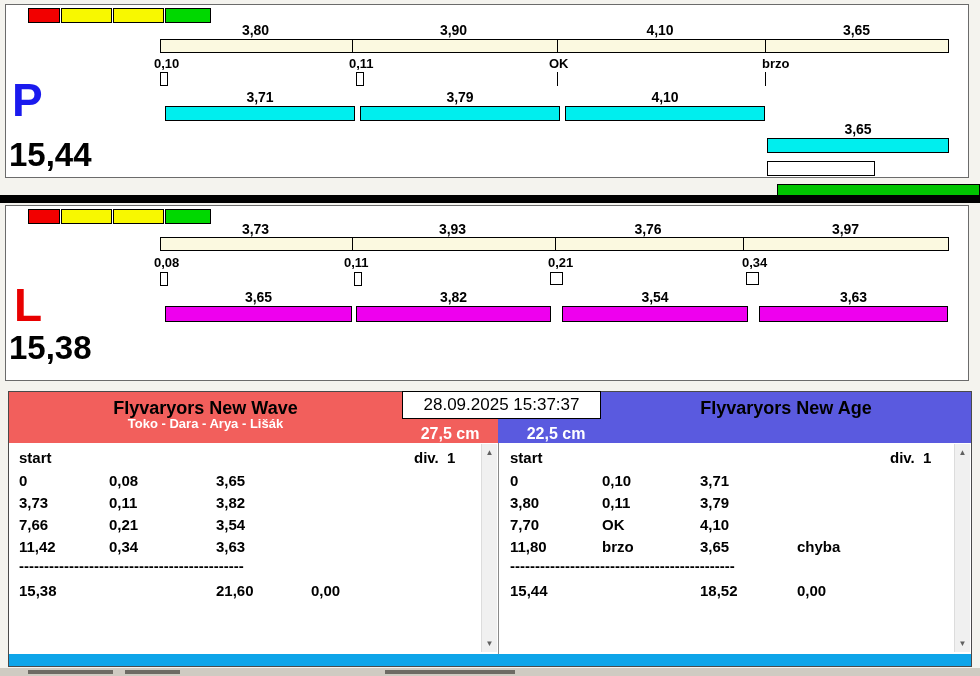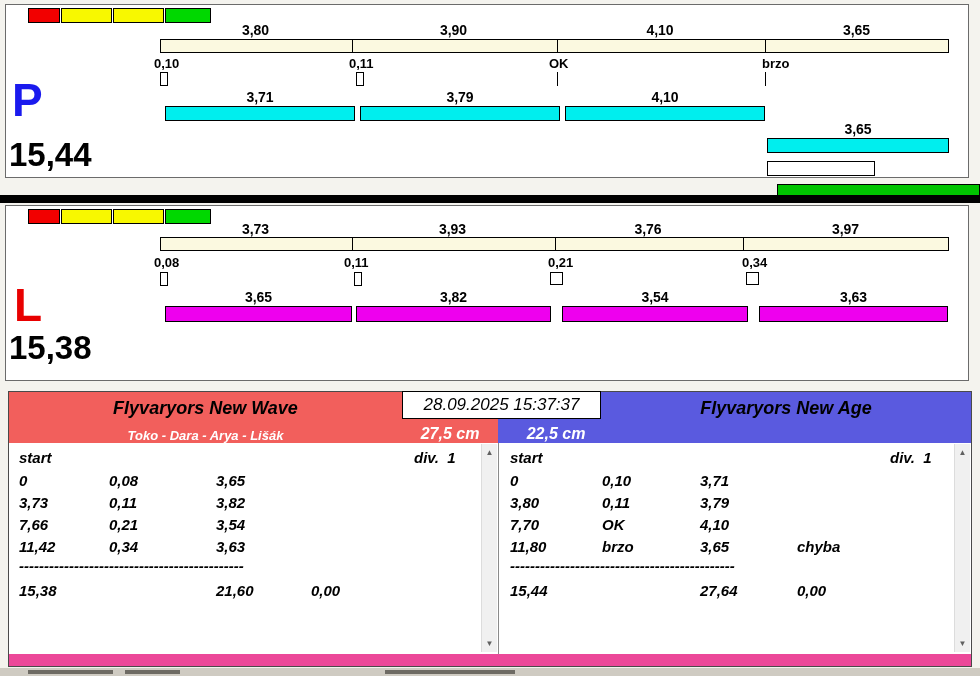--- a/index.html
+++ b/index.html
@@ -20,27 +20,27 @@
   .lane-letter { font-size:46px; font-weight:bold; line-height:1; }
   .runbar { height:15px; border:1px solid #000; }
   .cyan { background:#00eeee; }
   .magenta { background:#ee00ee; }
   .emptybar { height:15px; background:#fff; border:1px solid #000; }
   .lane-total { font-size:33px; font-weight:bold; color:#000; }
 
   #greenbar { position:absolute; left:777px; top:184px; width:203px; height:12px; background:#00c400; border:1px solid #000; }
   #divider { position:absolute; left:0; top:195px; width:980px; height:8px; background:#000; }
 
-  #bottom { position:absolute; left:8px; top:391px; width:964px; height:276px; background:#ec4899; border:1px solid #4a4a4a;font-style:italic; }
+  #bottom { position:absolute; left:8px; top:391px; width:964px; height:276px; background:#0ea5e9; border:1px solid #4a4a4a; }
   #bottom > div { position:absolute; }
   #hdrL { left:0; top:0; width:489px; height:63px; background:#f25f5c; }
   #hdrR { left:489px; top:0; width:473px; height:63px; background:#5a5adf; }
   #hdrL > div, #hdrR > div { position:absolute; }
   .team-title { top:6px; font-size:18px; font-weight:bold; color:#000; text-align:center; }
-  .team-dogs { top:36px; font-size:13px; font-weight:bold; color:#fff; text-align:center; }
+  .team-dogs { top:24px; font-size:13px; font-weight:bold; color:#fff; text-align:center; }
   .cm { top:33px; font-size:16px; font-weight:bold; color:#fff; text-align:center; }
   #clock { left:393px; top:-1px; width:199px; height:28px; background:#fff; border:1px solid #000; font-size:17px; color:#000; text-align:center; line-height:26px; z-index:3; }
 
   .data { top:51px; height:211px; background:#fff; }
   #dataL { left:0; width:489px; }
   #dataR { left:489px; width:473px; border-left:1px solid #8a8a8a; }
   .drow { position:absolute; left:0; width:100%; height:22px; font-size:15px; font-weight:bold; color:#000; }
   .drow span { position:absolute; white-space:pre; }
 
   .scrollbar { position:absolute; top:1px; right:1px; width:16px; height:208px; background:#f0f0f0; border-left:1px solid #dcdcdc; }
@@ -230,21 +230,21 @@
         <span style="left:11px">11,80</span>
         <span style="left:103px">brzo</span>
         <span style="left:201px">3,65</span>
         <span style="left:298px">chyba</span>
       </div>
       <div class="drow" style="top:114px">
         <span style="left:11px">---------------------------------------------</span>
       </div>
       <div class="drow" style="top:139px">
         <span style="left:11px">15,44</span>
-        <span style="left:201px">27,64</span>
+        <span style="left:201px">18,52</span>
         <span style="left:298px">0,00</span>
       </div>
       <div class="scrollbar">
         <div class="sbtn"><span>▲</span></div>
         <div class="sbtn bot"><span>▼</span></div>
       </div>
     </div>
   </div>
 
   <div id="strip">

